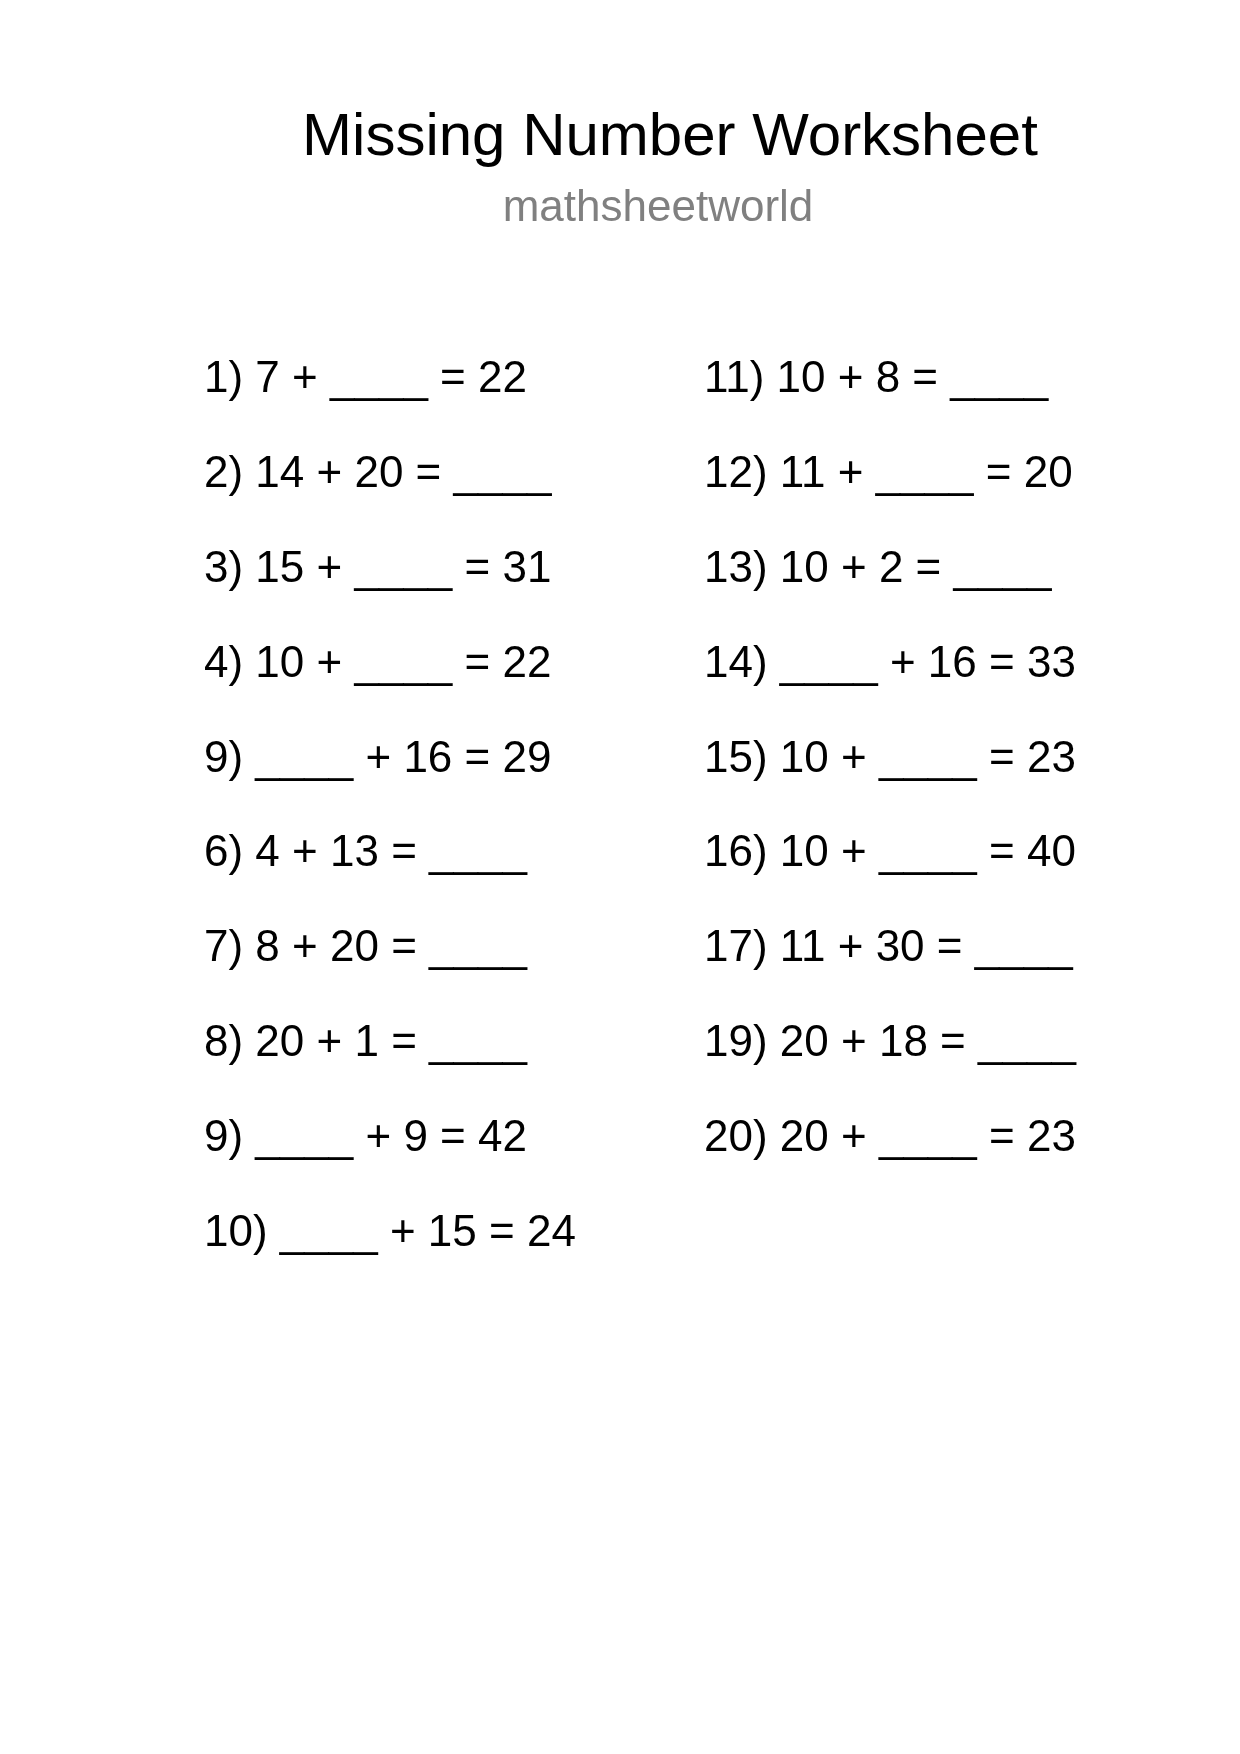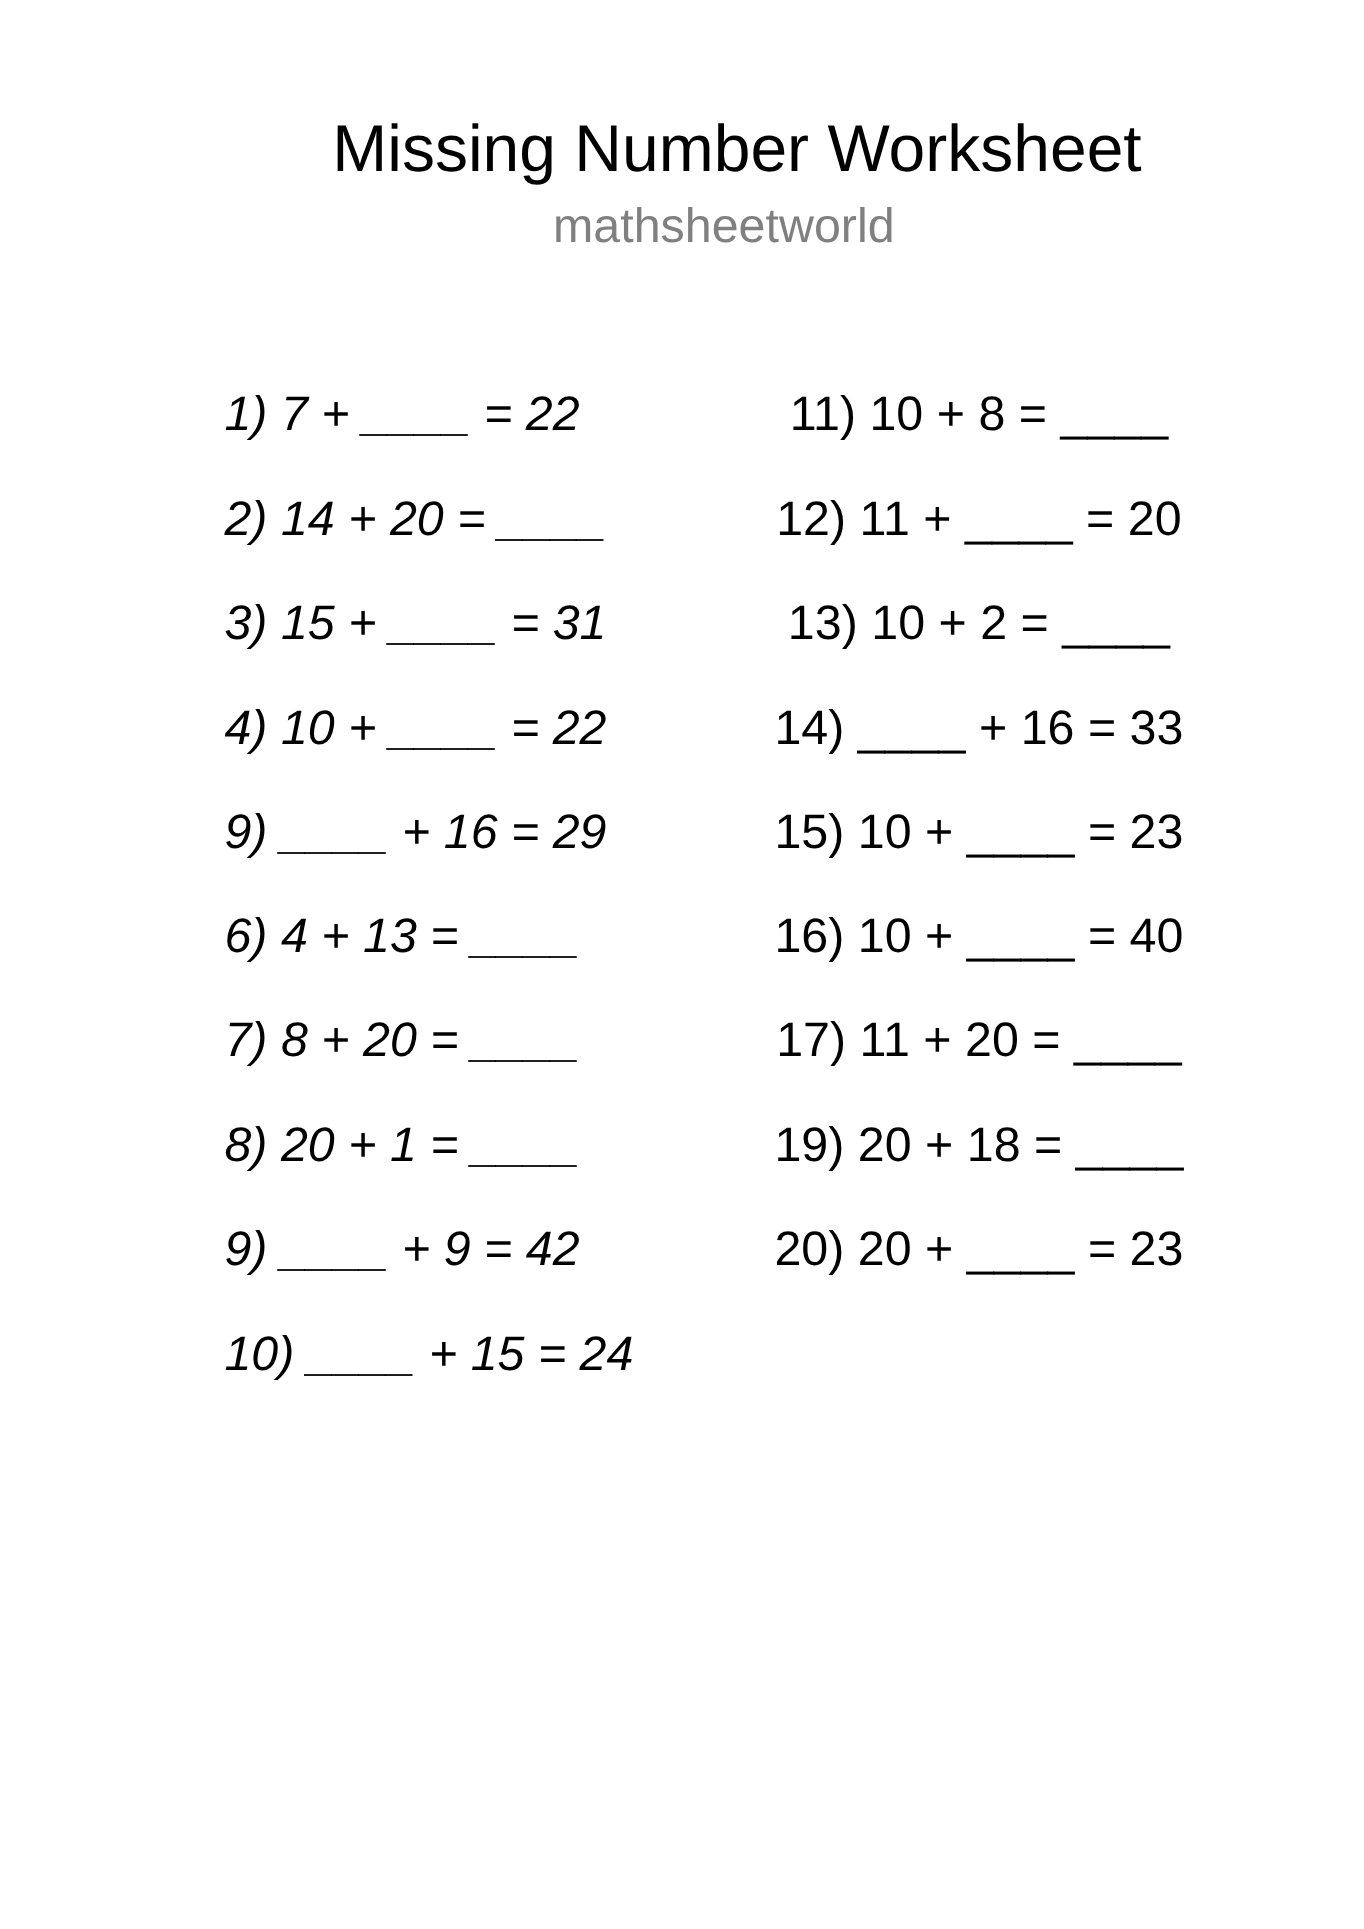--- a/index.html
+++ b/index.html
@@ -36,22 +36,22 @@
       color: #808080;
       white-space: nowrap;
     }
     .column {
       position: absolute;
       top: 330px;
       font-size: 44px;
       line-height: 94.9px;
       white-space: nowrap;
     }
-    .column.left { left: 204px; font-style: italic; }
-    .column.right { left: 704px; text-align: center; }
+    .column.left { left: 204px; }
+    .column.right { left: 704px; }
     .problem {
       display: block;
       height: 94.9px;
     }
   </style>
 </head>
 <body>
 
 <div class="title">Missing Number Worksheet</div>
 <div class="subtitle">mathsheetworld</div>
@@ -69,16 +69,16 @@
   <span class="problem">10) ____ + 15 = 24</span>
 </div>
 
 <div class="column right">
   <span class="problem">11) 10 + 8 = ____</span>
   <span class="problem">12) 11 + ____ = 20</span>
   <span class="problem">13) 10 + 2 = ____</span>
   <span class="problem">14) ____ + 16 = 33</span>
   <span class="problem">15) 10 + ____ = 23</span>
   <span class="problem">16) 10 + ____ = 40</span>
-  <span class="problem">17) 11 + 20 = ____</span>
+  <span class="problem">17) 11 + 30 = ____</span>
   <span class="problem">19) 20 + 18 = ____</span>
   <span class="problem">20) 20 + ____ = 23</span>
 </div>
 
 </body></html>

